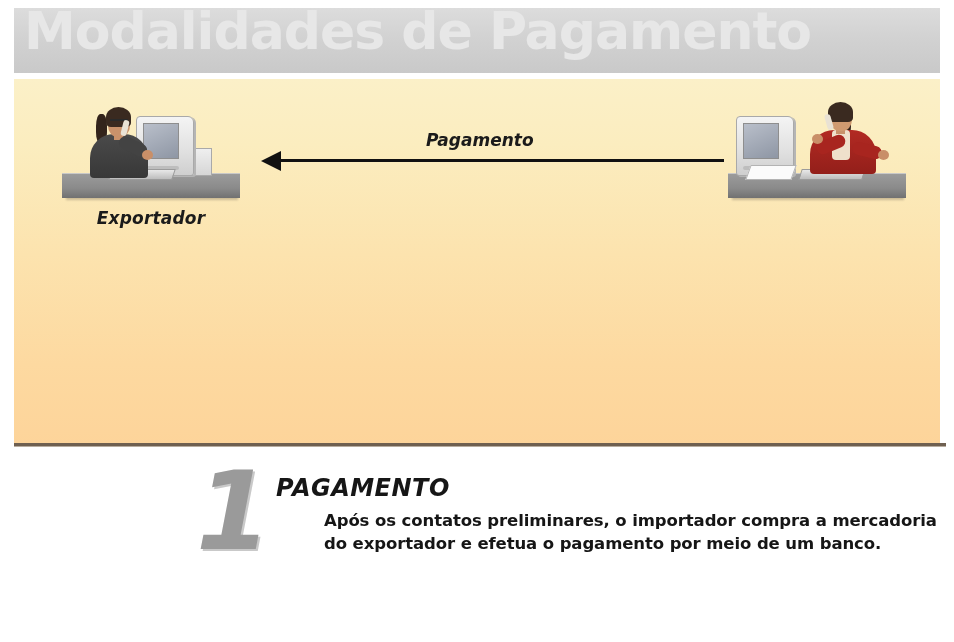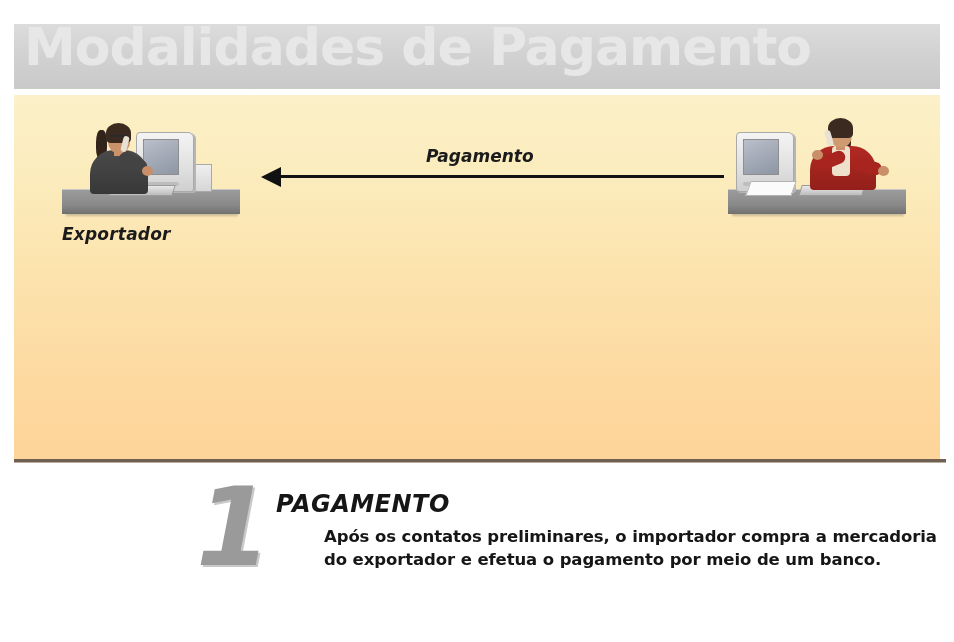--- a/index.html
+++ b/index.html
@@ -10,21 +10,21 @@
   body {
     width: 954px;
     height: 642px;
     overflow: hidden;
     font-family: "Liberation Sans", sans-serif;
     position: relative;
   }
 
   #page {
     position: absolute;
-    left: 0; top: 16px;
+    left: 0; top: 0;
     width: 954px;
     height: 494px;
     background: #ffffff;
     border-radius: 12px;
   }
 
   
   .header-band {
     position: absolute;
     left: 14px;
@@ -111,21 +111,21 @@
   .actor-img {
     position: relative;
     width: 178px;
     height: 96px;
   }
   .actor-label {
     position: absolute;
     left: 0;
     top: 104px;
     width: 178px;
-    text-align: left;
+    text-align: center;
     font-family: "DejaVu Sans", sans-serif;
     font-style: italic;
     font-weight: bold;
     font-size: 17px;
     color: #1b1b1b;
     letter-spacing: 0.2px;
   }
   #actor-exportador { left: 48px; top: 25px; }
   #actor-importador { left: 714px; top: 25px; }
 

